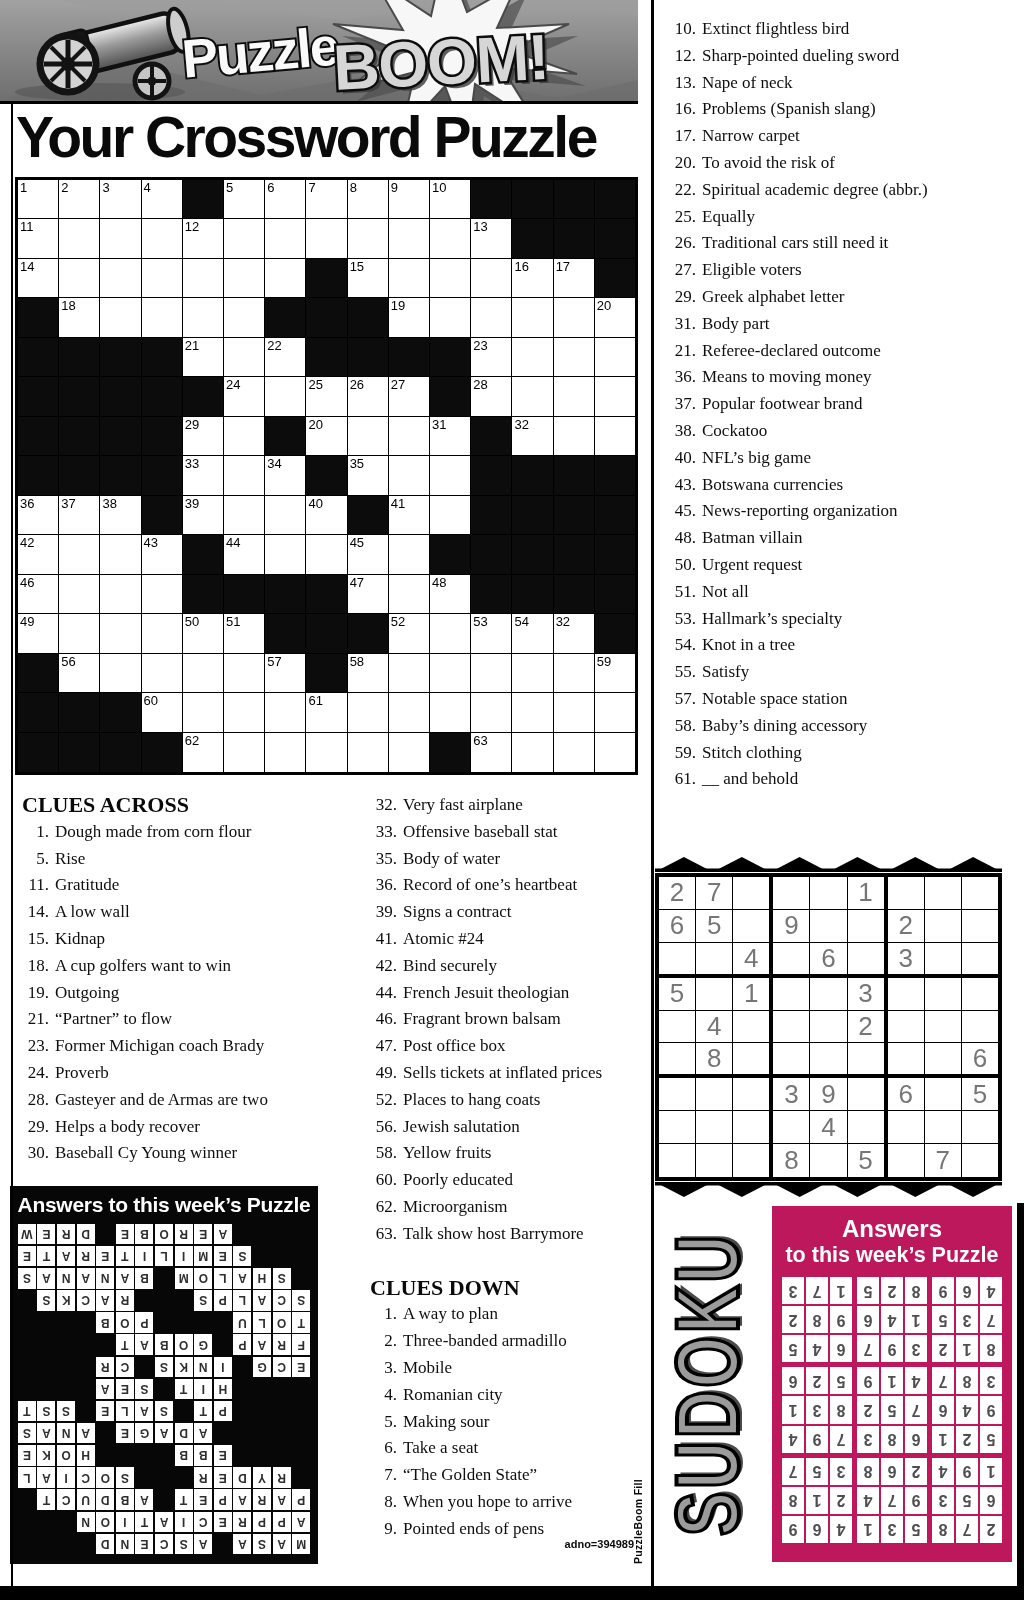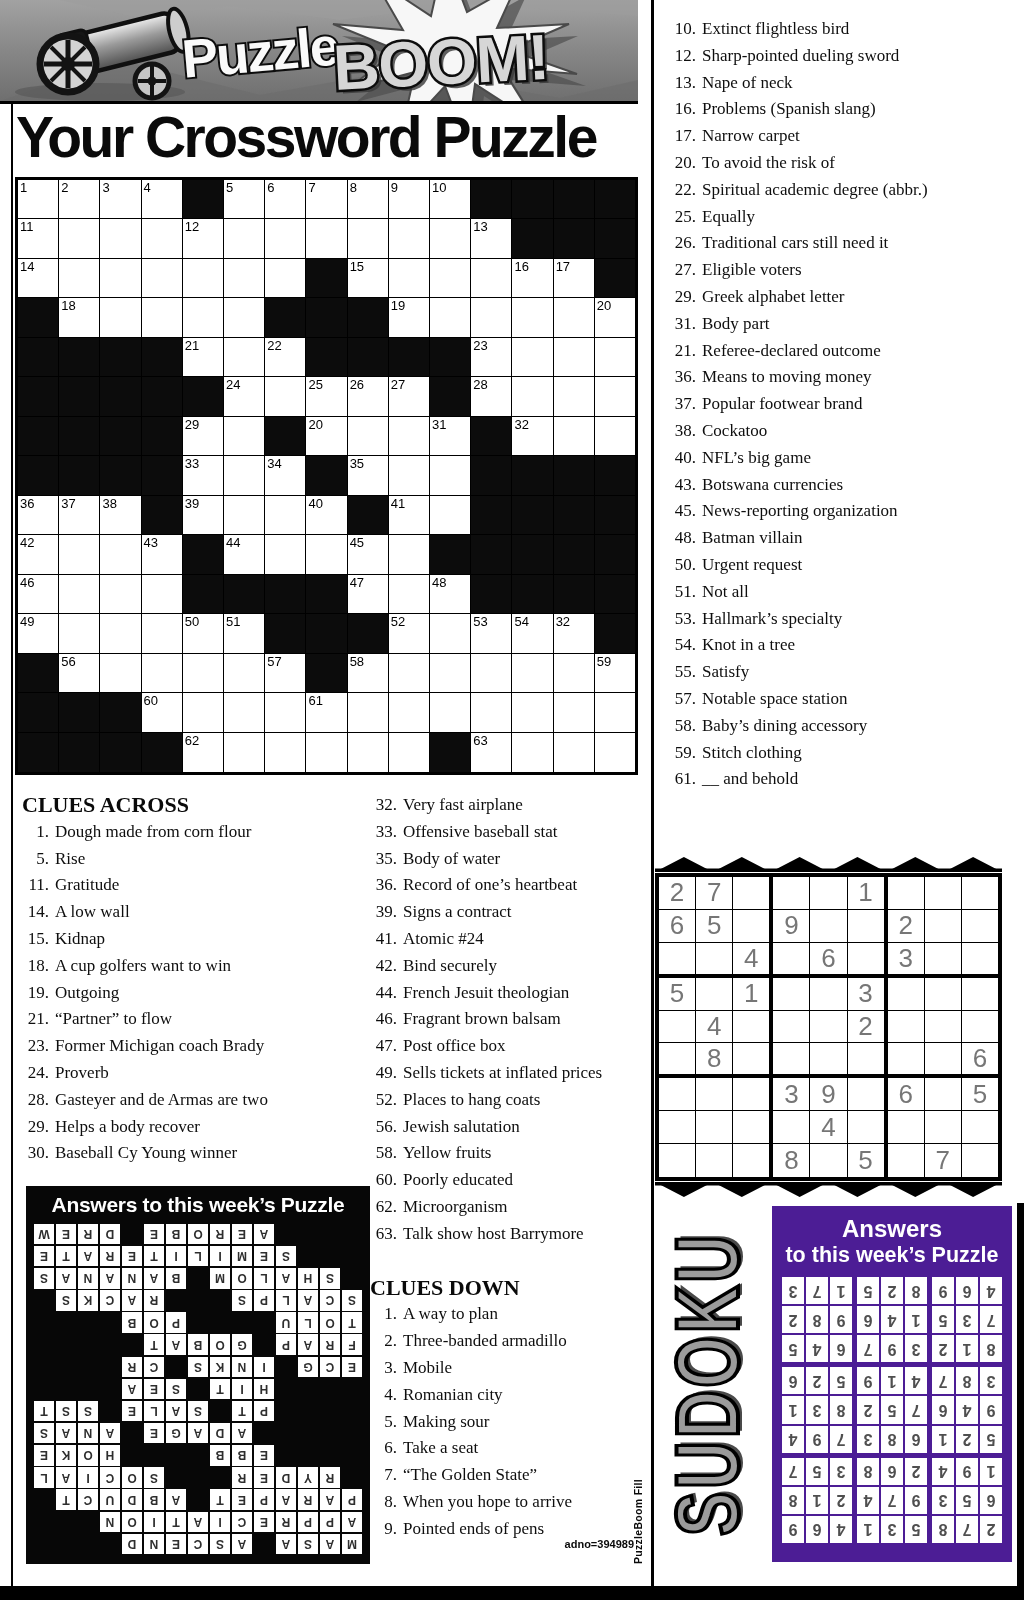--- a/index.html
+++ b/index.html
@@ -25,22 +25,22 @@
   .clue-col{position:absolute;font-family:"Liberation Serif",serif;}
   #across-col{left:22px;top:792px;width:336px;}
   #mid-col{left:370px;top:792px;width:284px;}
   #down-col{left:668px;top:16px;width:344px;}
   .clues-head{font-weight:bold;font-size:22px;line-height:26.8px;color:#0a0a0a;font-family:"Liberation Serif",serif;}
   .clue{display:flex;line-height:26.8px;font-size:17px;color:#0e0e0e;}
   .cnum{width:27px;text-align:right;margin-right:6px;flex:none;}
   #down-col .cnum{width:28px;}
   .col-gap{height:27px;}
   
-  #xans{position:absolute;left:10px;top:1186px;width:344px;height:378px;background:#070707;
-        box-sizing:border-box;padding:5px 7px 7px;margin-left:16px;}
+  #xans{position:absolute;left:10px;top:1186px;width:308px;height:378px;background:#070707;
+        box-sizing:border-box;padding:5px 7px 7px;}
   #xans-head{color:#fff;font-weight:bold;font-size:21px;text-align:center;line-height:28px;
              font-family:"Liberation Sans",sans-serif;letter-spacing:-0.3px;}
   #xans-grid{display:flex;flex-direction:column;height:332px;margin-top:4px;transform:rotate(180deg);}
   .arow{flex:1;display:flex;}
   .acell{flex:1;margin:0.8px;display:flex;align-items:center;justify-content:center;
          font-weight:bold;font-size:12px;color:#2e2e2e;background:#fff;}
   .acell.ablack{background:transparent;}
   
   #sudoku-box{position:absolute;left:655px;top:856px;width:347px;}
   #sudoku-box svg{display:block;}
@@ -52,21 +52,21 @@
   .srow:last-child .scell{border-bottom:none;}
   .scell.br3{border-right-width:4px;}
   .srow.bb3 .scell{border-bottom-width:4px;}
   
   #sudoku-label-wrap{position:absolute;left:646px;top:1206px;width:122px;height:356px;
                      display:flex;align-items:center;justify-content:center;}
   #sudoku-label{transform:rotate(-90deg) scaleY(1.35);white-space:nowrap;font-weight:900;font-size:66px;
                 letter-spacing:3px;color:#9b9b9b;-webkit-text-stroke:3px #000;
                 text-shadow:3px 3px 0 #4a4a4a;font-family:"Liberation Sans",sans-serif;}
   
-  #sans{position:absolute;left:772px;top:1206px;width:240px;height:356px;background:#4c1d95;
+  #sans{position:absolute;left:772px;top:1206px;width:240px;height:356px;background:#be185d;
         box-sizing:border-box;padding:10px 9px 9px;}
   .sans-head{color:#fff;font-weight:bold;text-align:center;font-family:"Liberation Sans",sans-serif;line-height:26px;}
   #sans-head1{font-size:24px;}
   #sans-head2{font-size:21.5px;}
   #sans-grid{display:flex;flex-direction:column;height:268px;margin-top:8px;transform:rotate(180deg);}
   .sarow{flex:1;display:flex;}
   .sarow.mb3{margin-bottom:3px;}
   .sacell{flex:1;margin:1px;background:#fff;display:flex;align-items:center;justify-content:center;
           font-weight:bold;font-size:16px;color:#4f4f4f;}
   .sacell.mr3{margin-right:4px;}

